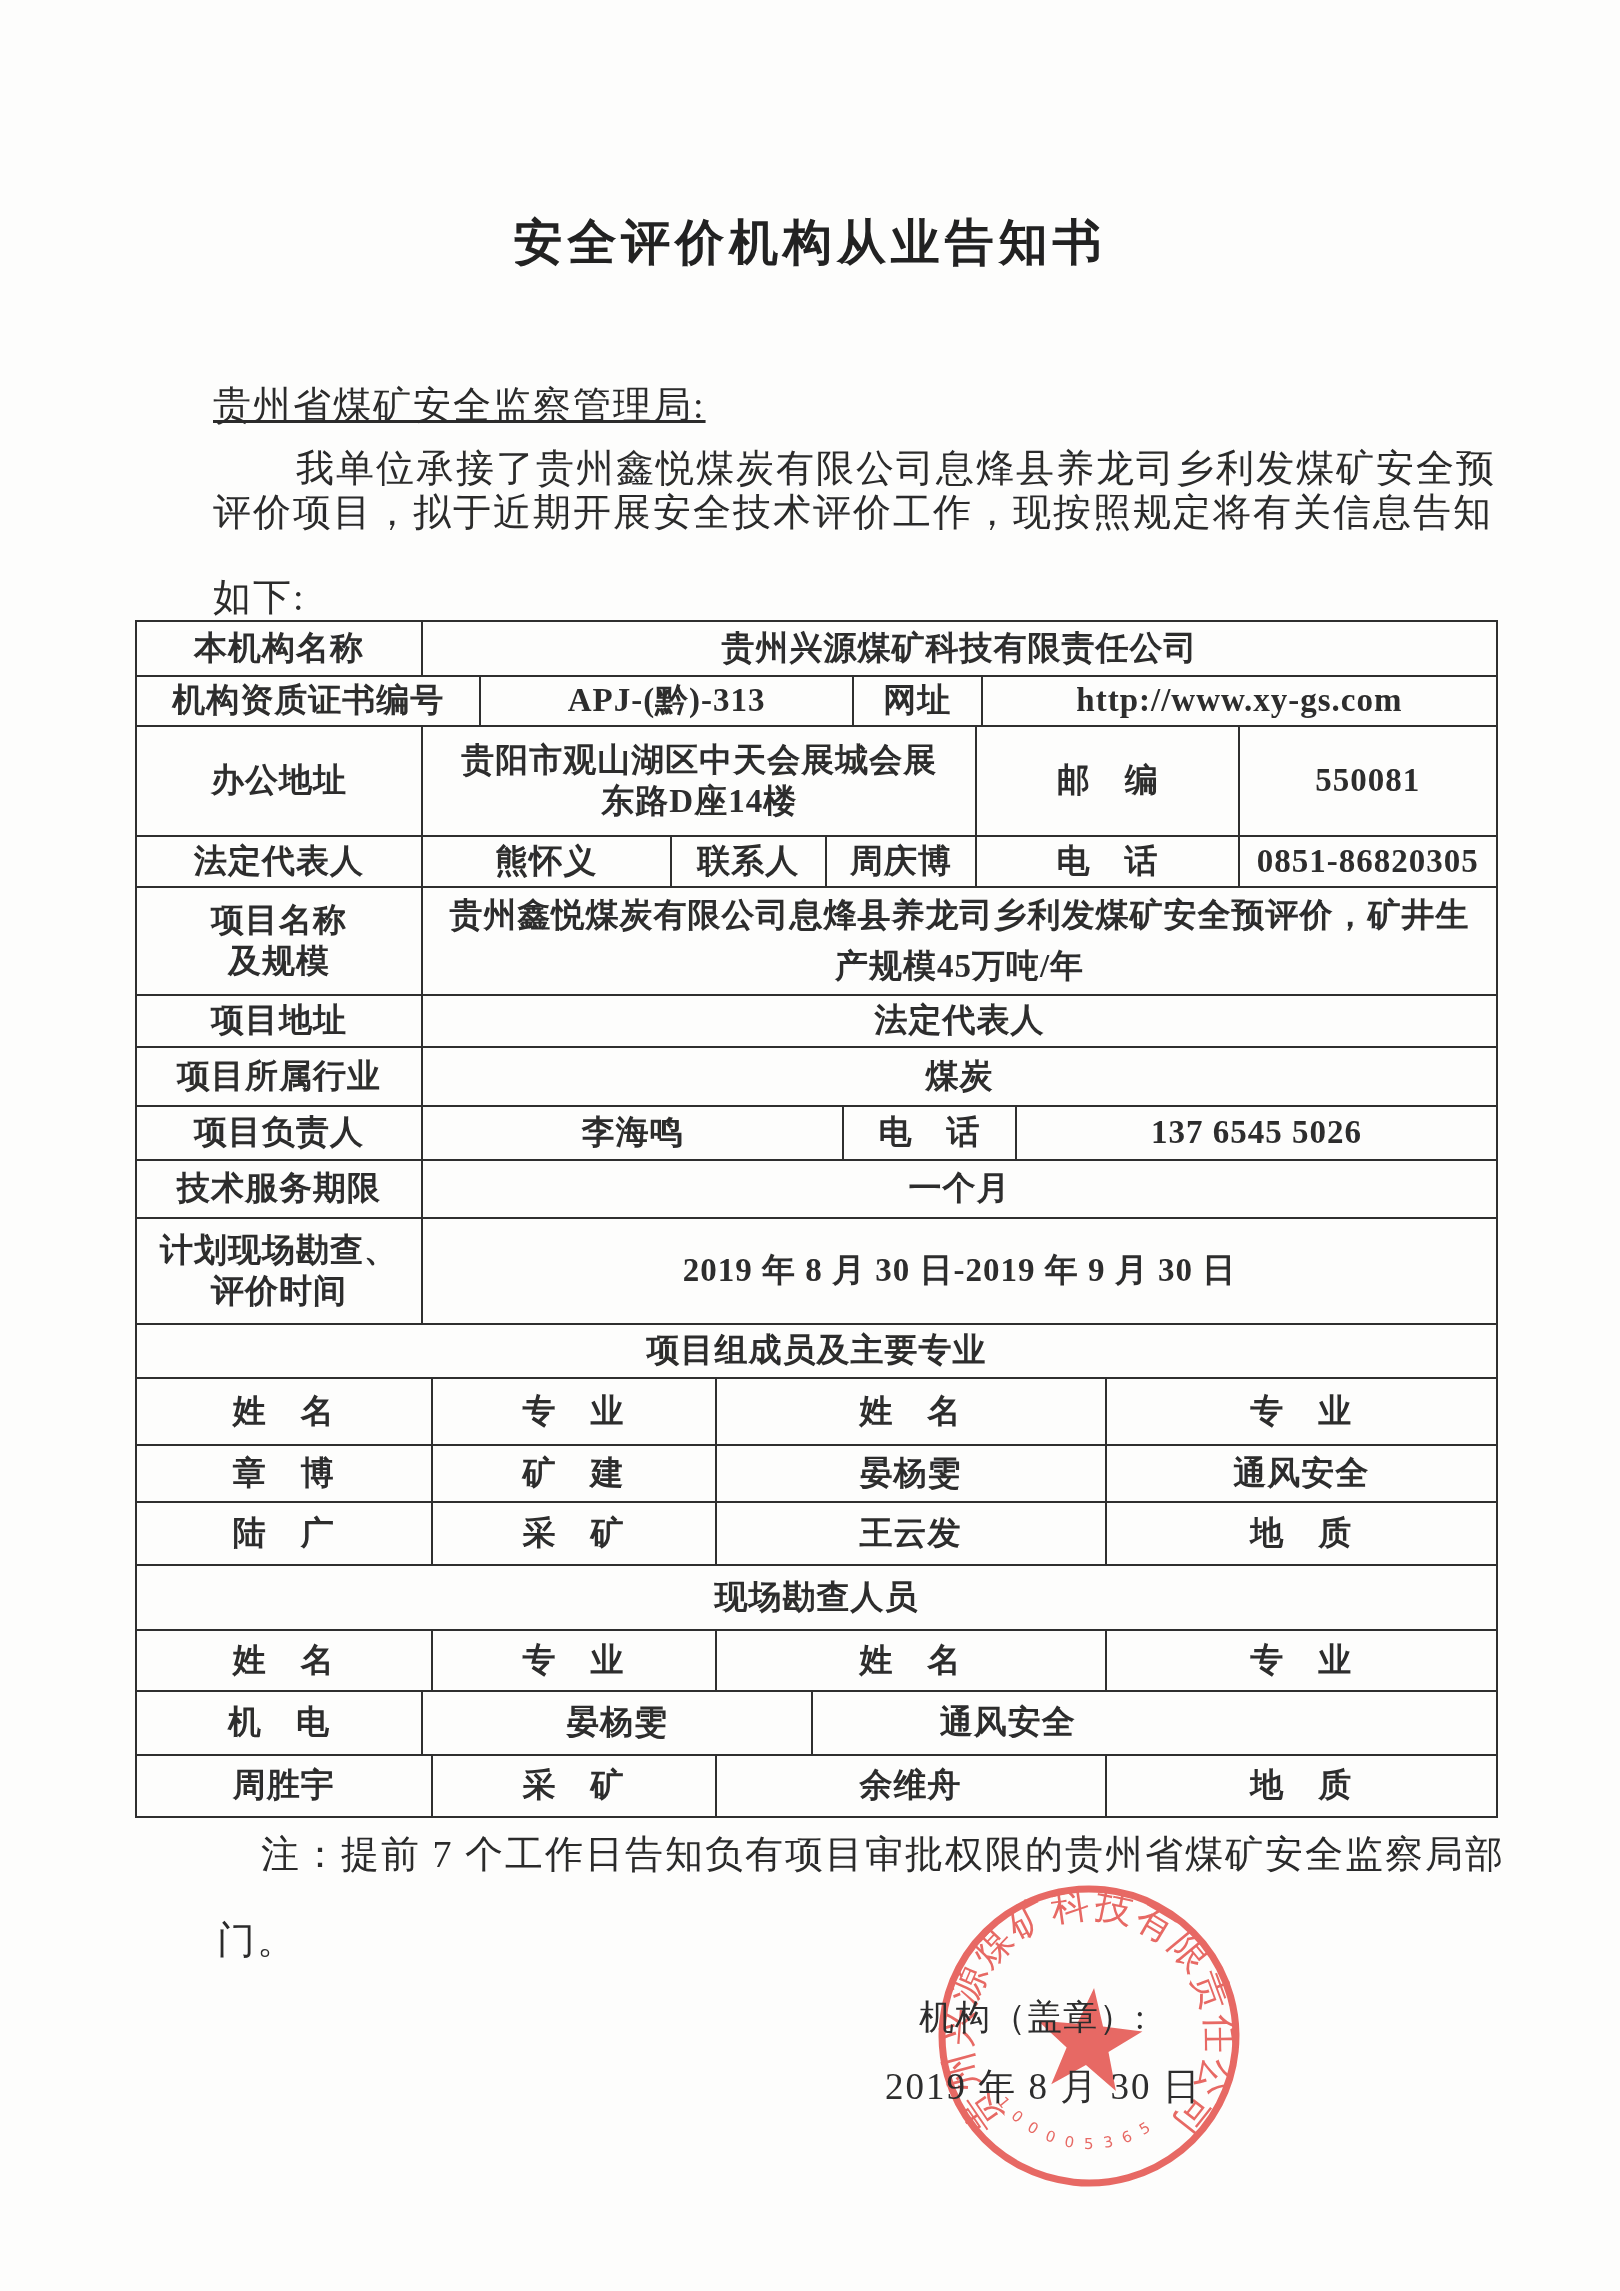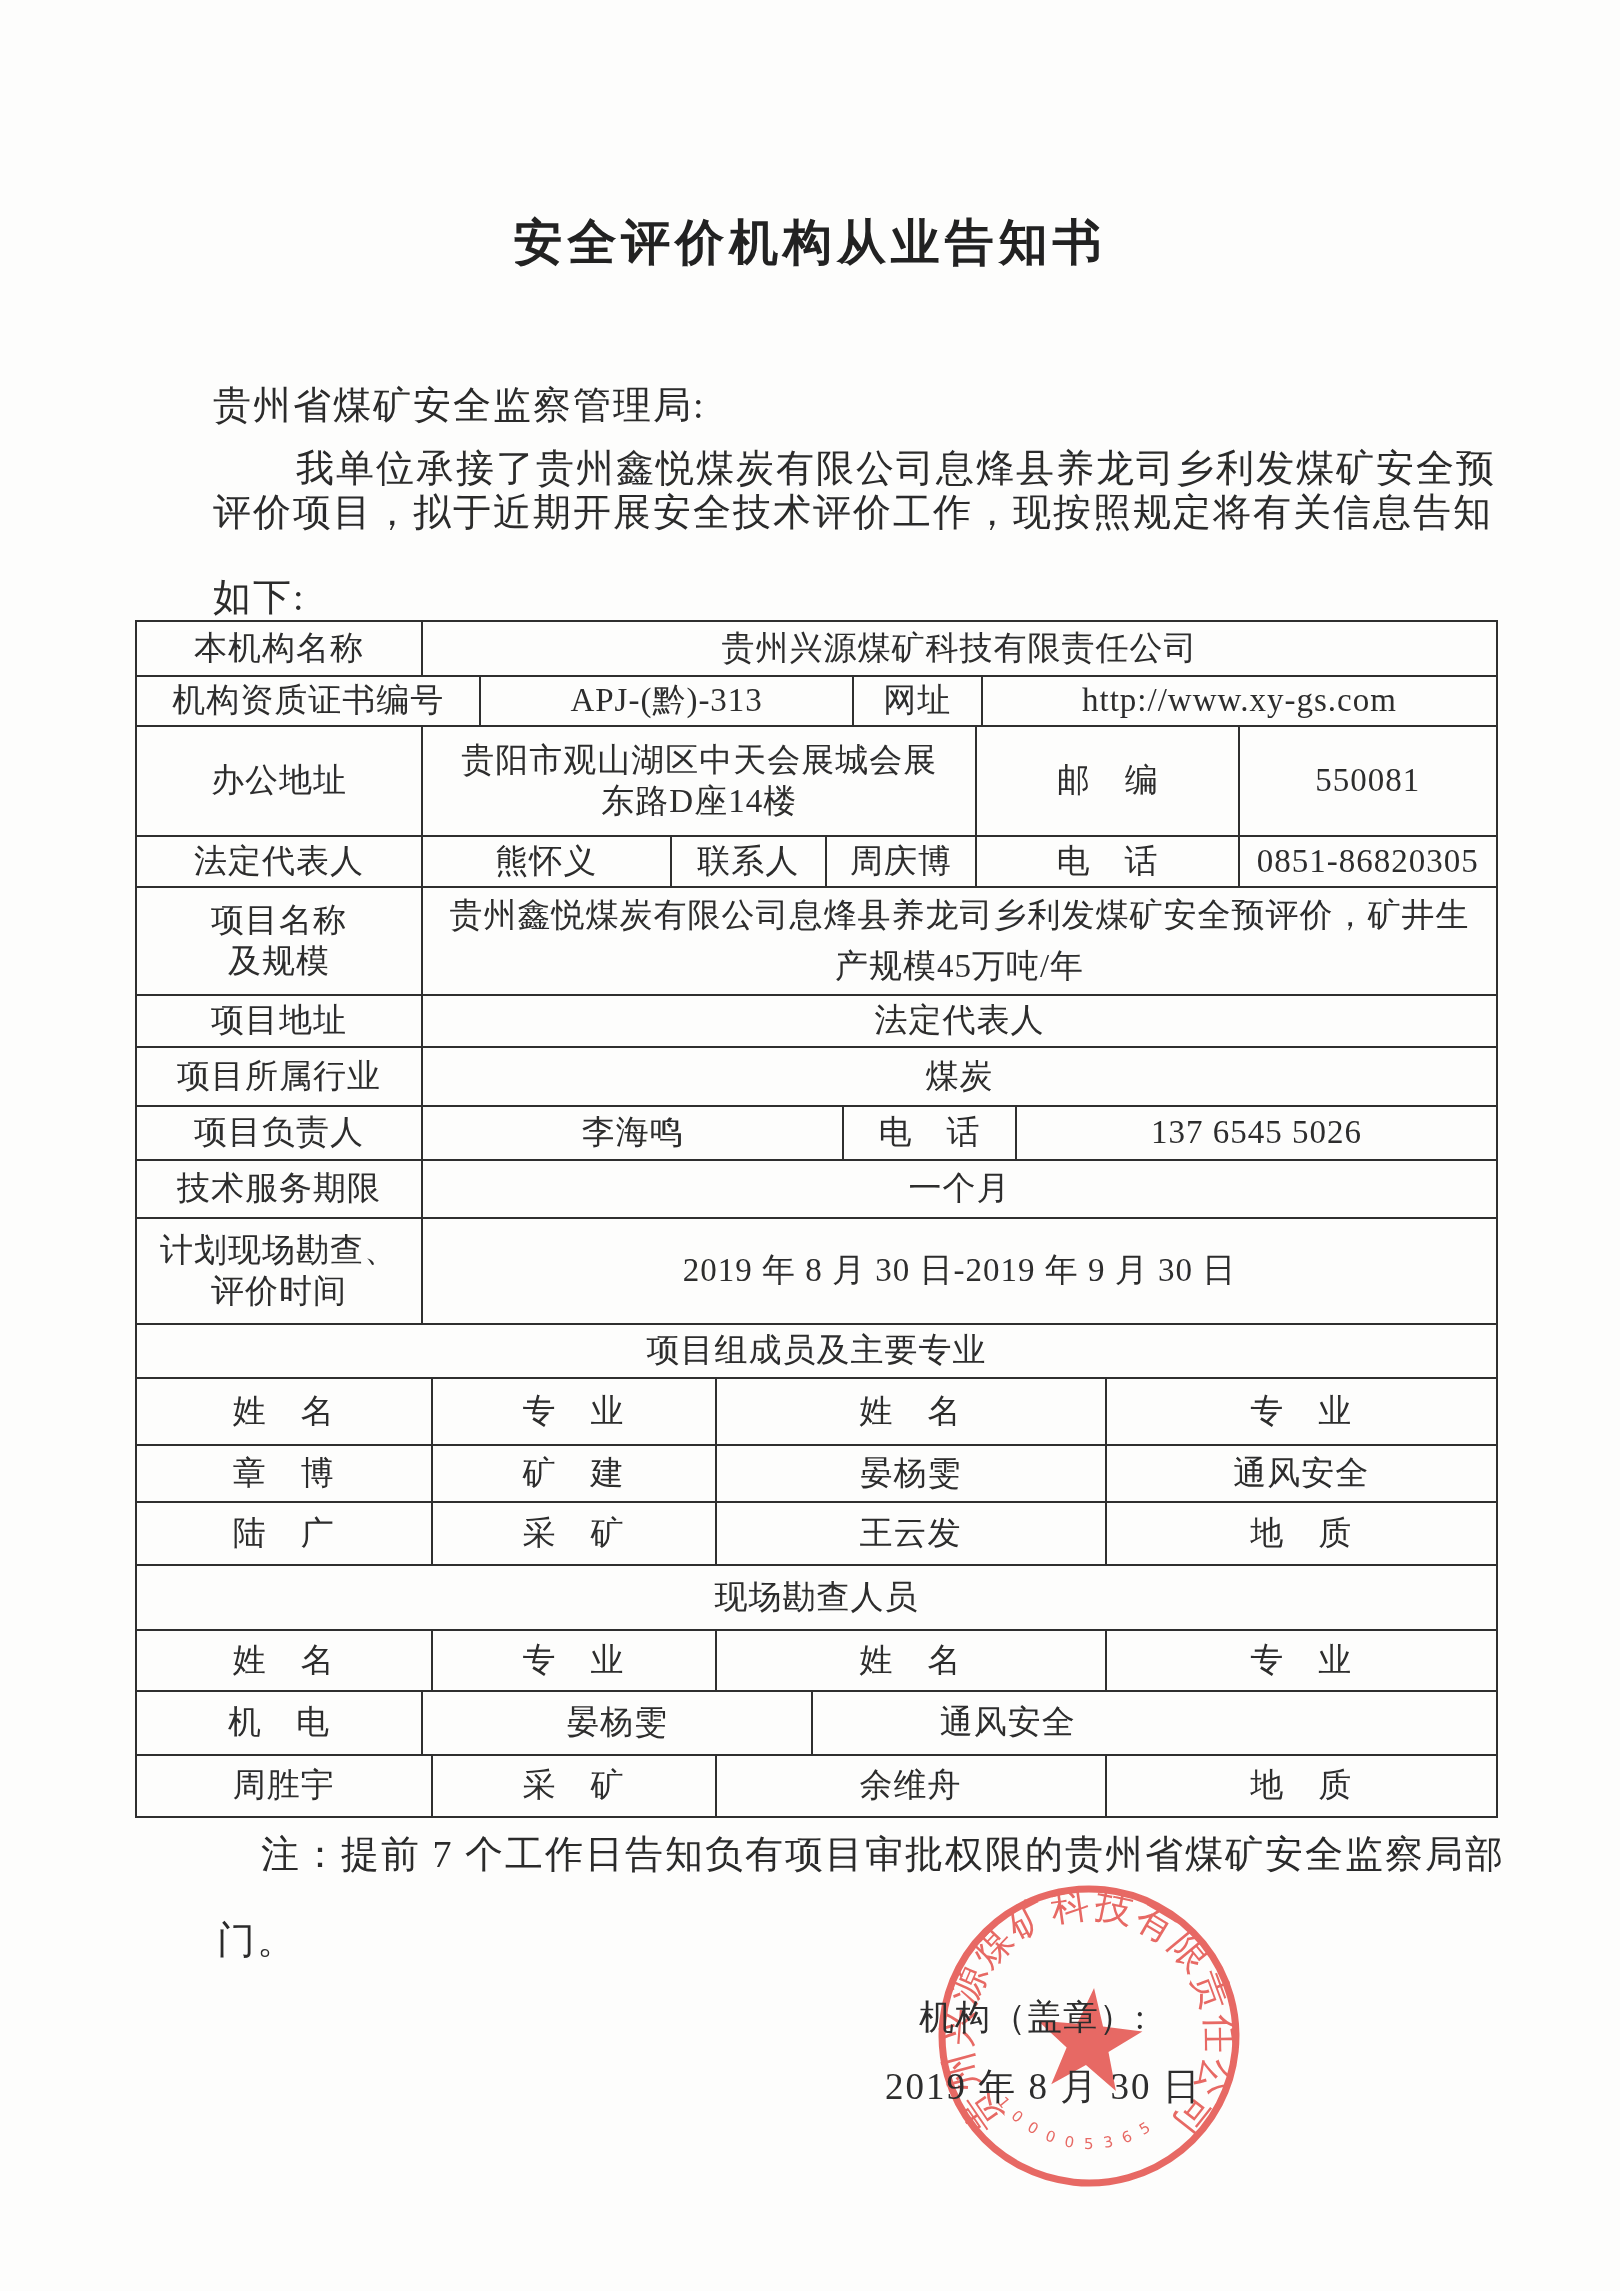--- a/index.html
+++ b/index.html
@@ -13,21 +13,21 @@
   }
   .abs{position:absolute;}
   .title{
     top:210px;left:0;width:100%;
     text-align:center;
     font-size:49px;font-weight:700;
     letter-spacing:4.9px;
     color:#222;
   }
   .bodytext{font-size:38px;letter-spacing:2px;color:#2b2b2b;white-space:nowrap;}
-  .greeting{top:380px;left:213px;}
+  .greeting{top:380px;left:213px;text-decoration:underline;}
   .p-line1{top:443px;left:296px;}
   .p-line2{top:487px;left:213px;text-align:right;}
   .p-line3{top:572px;left:213px;}
 
   
   .tbl{
     top:620px;left:135px;width:1363px;
     border:2.9px solid #2f2f2f;
     box-sizing:border-box;
     background:transparent;
@@ -36,20 +36,21 @@
   .tr + .tr{border-top:2px solid #2f2f2f;}
   .td{
     box-sizing:border-box;
     display:flex;flex-direction:column;
     align-items:center;justify-content:center;
     font-size:33px;letter-spacing:1px;
     line-height:1.25;
     padding:2px 7.8px;
     overflow:hidden;
     text-align:center;
+    font-weight:bold;
   }
   .td + .td{border-left:2px solid #2f2f2f;}
   .td.wrap{display:block;white-space:normal;line-height:51px;padding:2px 21px;}
   .hdr{justify-content:center;}
 
   
   .note1{top:1829px;left:261px;}
   .note2{top:1915px;left:217px;}
   .sig-label{top:1982px;left:919px;font-size:35px;letter-spacing:1px;z-index:3;margin-top:12px;}
   .sig-date{top:2062px;left:885px;font-size:37px;letter-spacing:2px;z-index:3;}

